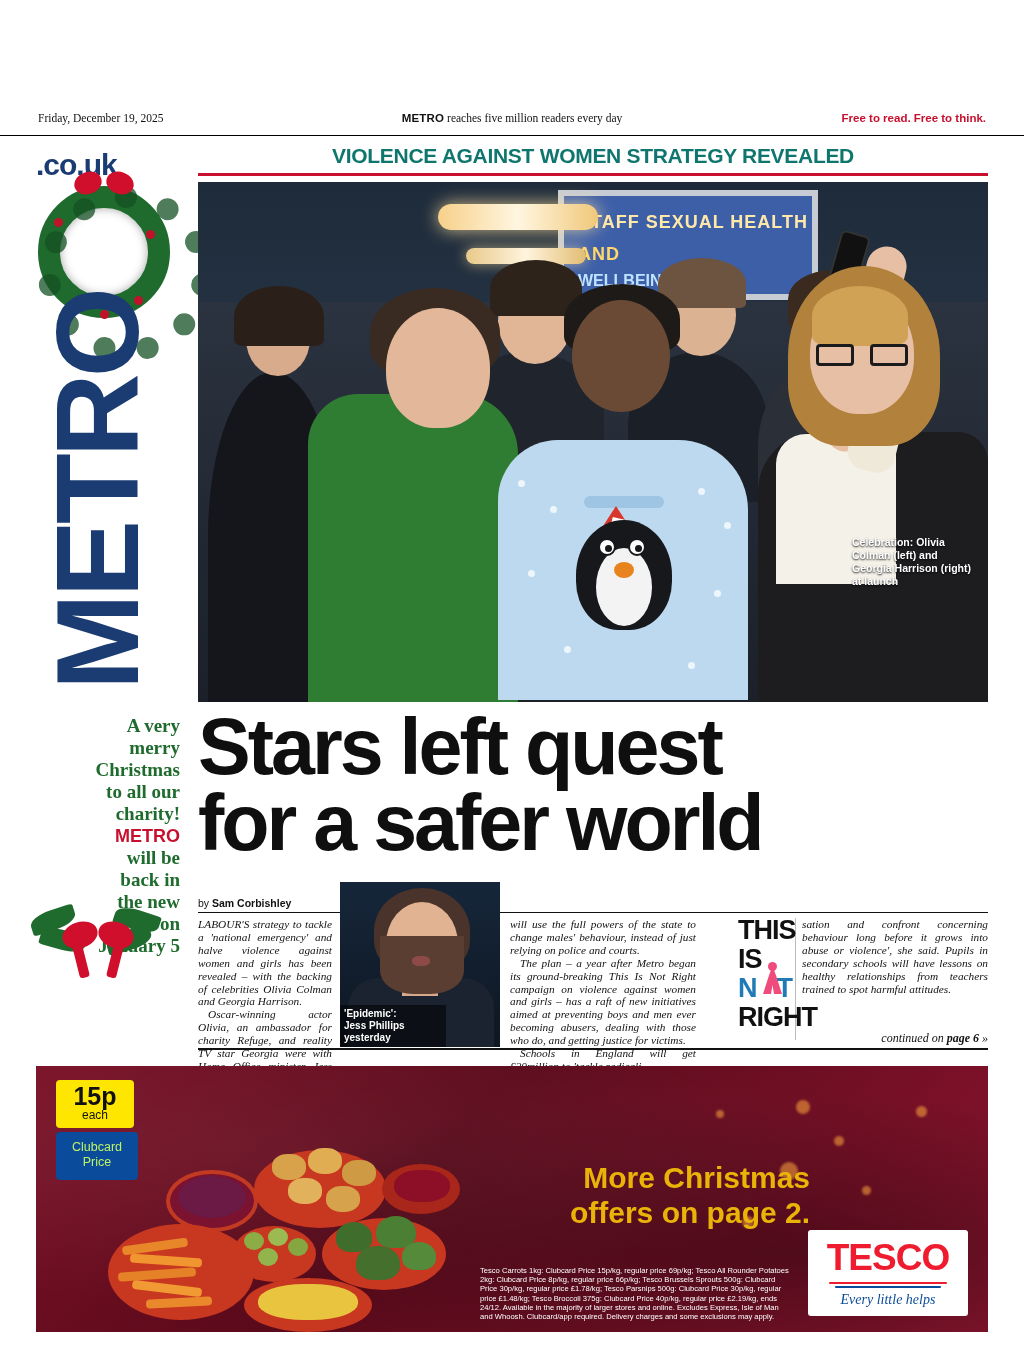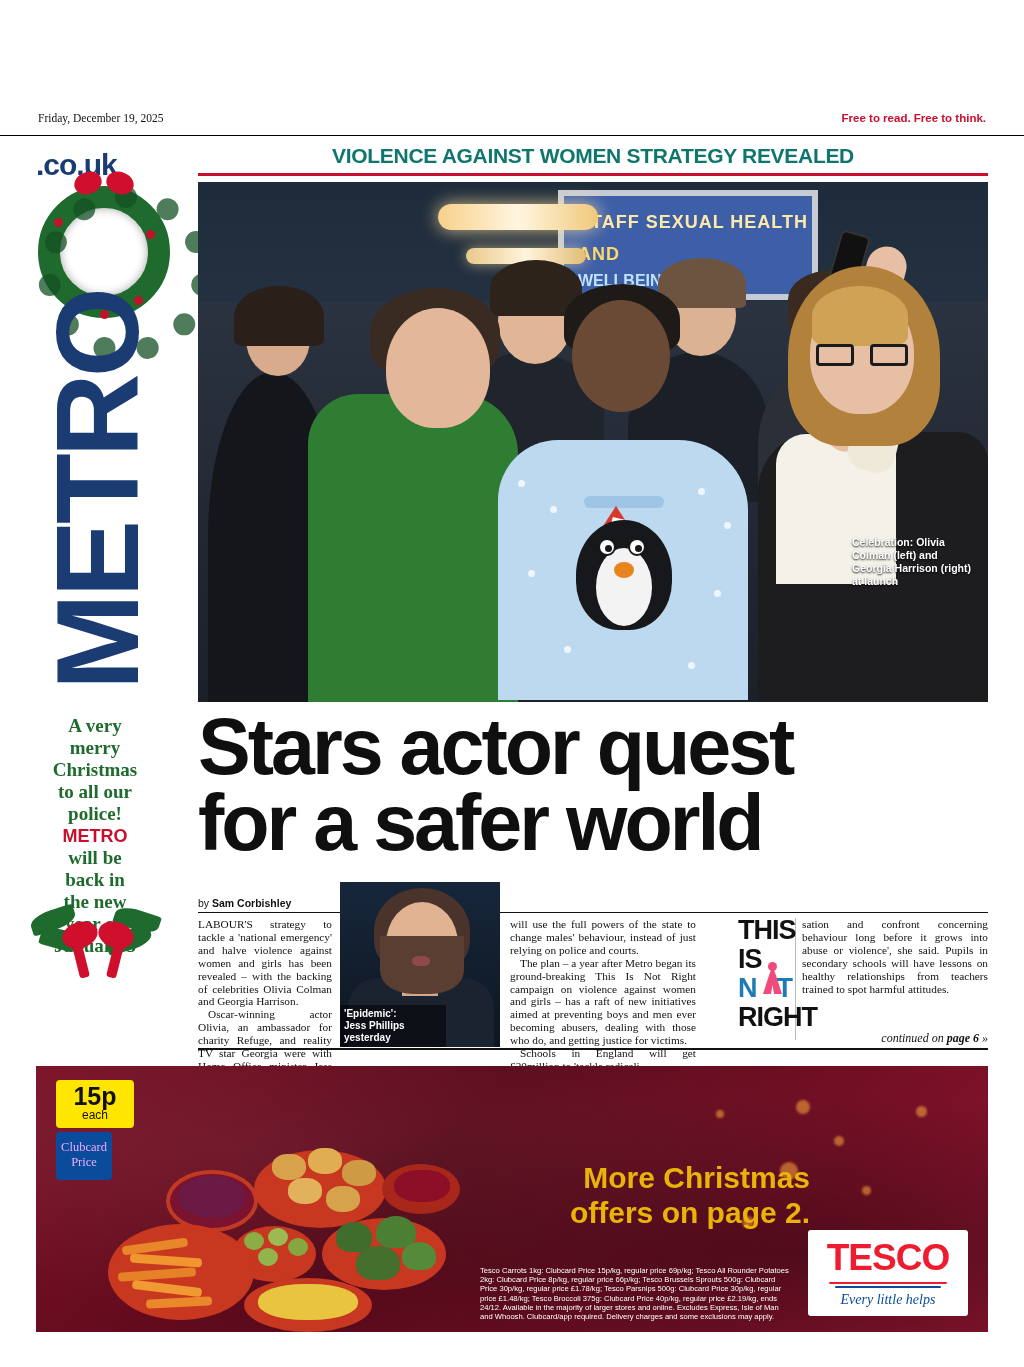--- a/index.html
+++ b/index.html
@@ -76,21 +76,21 @@
     font-weight: bold;
     font-size: 116px;
     line-height: 120px;
     color: #1b3c73;
     letter-spacing: -4px;
     text-align: center;
   }
 
   .railMsg {
     position: absolute; left: 10px; top: 575px; width: 170px;
-    text-align: center;
+    text-align: right;
     font-family: "Liberation Serif", serif;
     font-weight: bold;
     font-size: 19px;
     line-height: 22px;
     color: #1f6b2e;
   }
   .railMsg .red { color: #c8102e; font-family: "Liberation Sans", sans-serif; font-size: 18px; }
 
   
   .holly { position: absolute; left: 28px; top: 760px; width: 140px; height: 80px; }
@@ -288,21 +288,21 @@
   
   .byline {
     position: absolute; left: 198px; top: 897px;
     font-family: "Liberation Sans", sans-serif; font-size: 10.5px; color: #111;
   }
   .byline b { font-weight: bold; }
   .rule {
     position: absolute; left: 198px; top: 912px; width: 790px; height: 1px; background: #111;
   }
 
-  .col { position: absolute; font-size: 11.3px; line-height: 12.9px; color: #111; text-align: justify; }
+  .col { position: absolute; font-size: 11.3px; line-height: 12.9px; color: #111; text-align: justify; font-style: italic; }
   .col p { margin: 0; }
   .col p + p { text-indent: 10px; }
   .col1 { left: 198px; top: 918px; width: 134px; }
   .col2 { left: 510px; top: 918px; width: 186px; }
   .col3 { left: 802px; top: 918px; width: 186px; }
 
   
   .inset {
     position: absolute; left: 340px; top: 882px; width: 160px; height: 165px;
     background: #14202f; overflow: hidden; padding-left: 36px;
@@ -365,23 +365,23 @@
   }
   .ad .bokeh { position: absolute; border-radius: 50%; background: rgba(255,170,60,.55); filter: blur(1px); }
   .ad .badge {
     position: absolute; left: 20px; top: 14px; width: 78px; height: 48px;
     background: #ffe600; border-radius: 4px;
     font-family: "Liberation Sans", sans-serif; text-align: center;
   }
   .ad .badge .p { font-weight: bold; font-size: 25px; color: #111; line-height: 26px; padding-top: 3px; }
   .ad .badge .e { font-size: 12px; color: #111; line-height: 12px; }
   .ad .badge2 {
-    position: absolute; left: 20px; top: 66px; width: 56px; height: 48px;
+    position: absolute; left: 20px; top: 66px; width: 82px; height: 48px;
     background: #0a4b9b; border-radius: 4px;
-    font-family: Liberation Serif, serif; text-align: center; color: #f0abfc;
+    font-family: Liberation Sans, sans-serif; text-align: center; color: #bef264;
     font-size: 12.5px; line-height: 15px; padding-top: 8px;
   }
   .ad .headline2 {
     position: absolute; left: 444px; top: 94px; width: 330px;
     font-family: "Liberation Sans", sans-serif; font-weight: bold;
     font-size: 30px; line-height: 35px; color: #eab308; text-align: right;
   }
   .ad .smalltext {
     position: absolute; left: 444px; top: 200px; width: 310px;
     font-family: "Liberation Sans", sans-serif;
@@ -404,20 +404,23 @@
 
   
   .food { position: absolute; }
   .bowl { position: absolute; border-radius: 50%; }
 </style>
 </head>
 <body>
 
 <div class="topbar">
   <div class="date">Friday, December 19, 2025</div>
+  <div class="center">
+    <b>METRO</b><span> reaches five million readers every day</span>
+  </div>
   <div class="right">Free to read. Free to think.</div>
 </div>
 
 <div class="rail">
   <div class="coUk">.co.uk</div>
 
   <div class="wreath">
     <div class="ring"></div>
     <div class="berry" style="left:24px;top:40px;"></div>
     <div class="berry" style="left:116px;top:52px;"></div>
@@ -430,21 +433,21 @@
       </div>
   </div>
 
   <div class="metroWord">METRO</div>
 
   <div class="railMsg">
     <span>A very</span><br>
     <span>merry</span><br>
     <span>Christmas</span><br>
     <span>to all our</span><br>
-    <span>police!</span><br>
+    <span>charity!</span><br>
     <span class="red">METRO</span><br>
     <span>will be</span><br>
     <span>back in</span><br>
     <span>the new</span><br>
     <span>year on</span><br>
     <span>January 5</span>
   </div>
 
   <div class="holly">
     <div class="leaf" style="left:2px;top:10px;transform:rotate(-18deg);"></div>
@@ -537,21 +540,21 @@
     <div class="glasses">
         <i class="l"></i>
         <i class="r"></i>
       </div>
   </div>
 
   <div class="caption">Celebration: Olivia Colman (left) and Georgia Harrison (right) at launch</div>
 </div>
 
 <div class="headline">
-  <div class="l1">Stars actor quest</div>
+  <div class="l1">Stars left quest</div>
   <div class="l2">for a safer world</div>
 </div>
 
 <div class="byline">
   <span>by </span><b>Sam Corbishley</b>
 </div>
 <div class="rule"></div>
 
 <div class="col col1">
   <p>LABOUR'S strategy to tackle a 'national emergency' and halve violence against women and girls has been revealed – with the backing of celebrities Olivia Colman and Georgia Harrison.</p>

